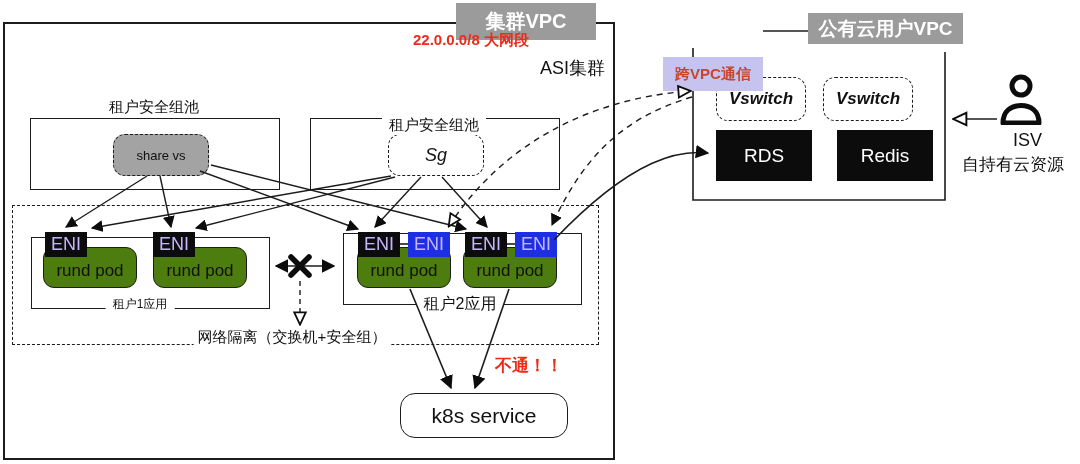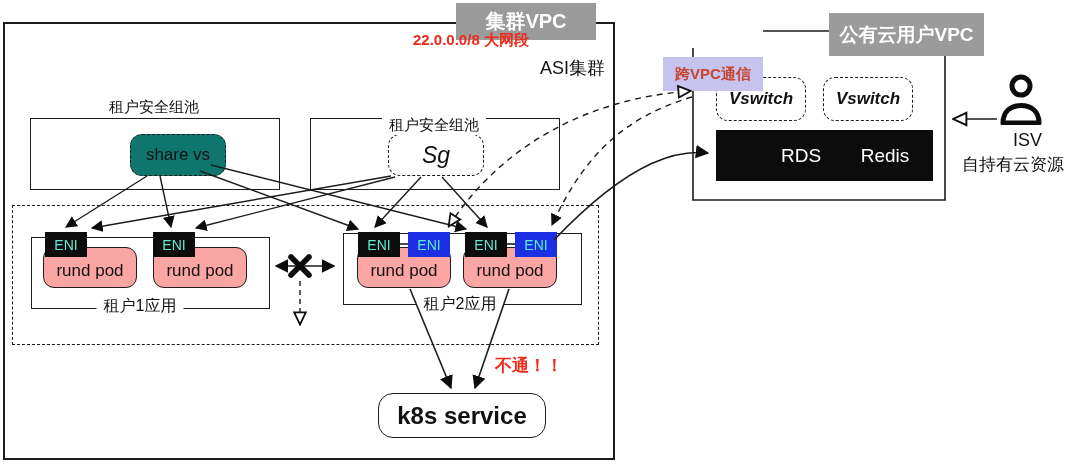--- a/index.html
+++ b/index.html
@@ -16,23 +16,23 @@
     font-family:"Liberation Sans","DejaVu Sans",sans-serif;color:var(--ink);
   }
   .abs{position:absolute;}
   .box{position:absolute;border:1.6px solid #1c1c1c;background:transparent;}
   .dashedbox{position:absolute;border:1.6px dashed #1c1c1c;}
   .round{border-radius:12px;}
   .nodelabel{display:flex;align-items:center;justify-content:center;text-align:center;}
   .ontop{position:absolute;transform:translateX(-50%);background:#fff;padding:0 7px;white-space:nowrap;z-index:4;}
   .graytag{position:absolute;background:var(--gray);color:#fff;font-weight:bold;display:flex;align-items:center;justify-content:center;z-index:5;}
   .blacknode{position:absolute;background:#0c0c0c;color:#fff;display:flex;align-items:center;justify-content:center;}
-  .eni{position:absolute;width:42px;height:25px;background:#0c0c0c;color:#5eead4;font-size:14px;display:flex;align-items:center;justify-content:center;z-index:6;}
+  .eni{position:absolute;width:42px;height:25px;background:#0c0c0c;color:#c4b5fd;font-size:18px;display:flex;align-items:center;justify-content:center;z-index:6;}
   .eni.blue{background:var(--eni-blue);}
-  .pod{position:absolute;width:94px;height:41px;border:1.6px solid #1c1c1c;border-radius:11px;background:#fca5a5;z-index:5;
+  .pod{position:absolute;width:94px;height:41px;border:1.6px solid #1c1c1c;border-radius:11px;background:#4d7c0f;z-index:5;
        display:flex;align-items:flex-end;justify-content:center;font-size:17px;padding-bottom:6px;box-sizing:border-box;}
   .redtext{color:var(--red);font-weight:bold;}
   #overlay{position:absolute;left:0;top:0;z-index:9;pointer-events:none;}
   #underlay{position:absolute;left:0;top:0;z-index:1;pointer-events:none;}
 </style>
 </head>
 <body>
 
 <div id="stage">
 
@@ -43,53 +43,54 @@
     </g>
   </svg>
 
   <div class="box" style="left:3px;top:22px;width:608px;height:434px;border-width:2px;"></div>
   <div class="graytag" style="left:456px;top:3px;width:140px;height:37px;font-size:20px;">集群VPC</div>
   <div class="abs redtext" style="left:384px;top:31px;font-size:15px;z-index:5;margin-left:29px;">22.0.0.0/8 大网段</div>
   <div class="abs" style="left:540px;top:56px;font-size:18px;z-index:5;">ASI集群</div>
 
   <div class="box" style="left:30px;top:118px;width:248px;height:70px;z-index:2;"></div>
   <div class="ontop" style="left:154px;top:98px;font-size:15px;">租户安全组池</div>
-  <div class="dashedbox round nodelabel" style="left:130px;top:134px;width:94px;height:40px;font-size:17px;background:#0f766e;z-index:3;">share vs</div>
+  <div class="dashedbox round nodelabel" style="left:113px;top:134px;width:94px;height:40px;font-size:13px;background:#a3a3a3;z-index:3;">share vs</div>
 
   <div class="box" style="left:310px;top:118px;width:248px;height:70px;z-index:2;"></div>
   <div class="ontop" style="left:434px;top:116px;font-size:15px;">租户安全组池</div>
-  <div class="dashedbox round nodelabel" style="left:388px;top:134px;width:94px;height:40px;font-size:23px;font-style:italic;background:#fff;z-index:3;text-align:center;">Sg</div>
+  <div class="dashedbox round nodelabel" style="left:388px;top:134px;width:94px;height:40px;font-size:18px;font-style:italic;background:#fff;z-index:3;text-align:center;">Sg</div>
 
   <div class="dashedbox" style="left:12px;top:205px;width:585px;height:138px;z-index:2;"></div>
+  <div class="ontop" style="left:292px;top:328px;font-size:15px;padding:0 4px;">网络隔离（交换机+安全组）</div>
 
   <div class="box" style="left:31px;top:237px;width:237px;height:70px;z-index:3;"></div>
-  <div class="ontop" style="left:140px;top:296px;font-size:16px;">租户1应用</div>
+  <div class="ontop" style="left:140px;top:296px;font-size:12px;">租户1应用</div>
   <div class="pod" style="left:43px;top:247px;">rund pod</div>
   <div class="pod" style="left:153px;top:247px;">rund pod</div>
   <div class="eni" style="left:45px;top:232px;">ENI</div>
   <div class="eni" style="left:153px;top:232px;">ENI</div>
 
   <div class="box" style="left:343px;top:233px;width:237px;height:70px;z-index:3;"></div>
   <div class="ontop" style="left:460px;top:294px;font-size:16px;">租户2应用</div>
   <div class="pod" style="left:357px;top:247px;">rund pod</div>
   <div class="pod" style="left:463px;top:247px;">rund pod</div>
   <div class="eni" style="left:358px;top:232px;">ENI</div>
   <div class="eni blue" style="left:408px;top:232px;">ENI</div>
   <div class="eni" style="left:465px;top:232px;">ENI</div>
   <div class="eni blue" style="left:515px;top:232px;">ENI</div>
 
-  <div class="box nodelabel" style="left:378px;top:393px;width:166px;height:43px;border-radius:15px;font-size:24px;z-index:3;font-weight:bold;">k8s service</div>
+  <div class="box nodelabel" style="left:400px;top:393px;width:166px;height:43px;border-radius:15px;font-size:21px;z-index:3;">k8s service</div>
   <div class="abs redtext" style="left:495px;top:354px;font-size:17px;z-index:5;">不通！！</div>
 
   <div class="abs nodelabel" style="left:663px;top:14px;width:100px;height:34px;background:var(--lav-bg);color:var(--lav-text);font-weight:bold;font-size:15px;z-index:5;margin-top:43px;">跨VPC通信</div>
-  <div class="graytag" style="left:829px;top:13px;width:155px;height:43px;font-size:19px;">公有云用户VPC</div>
+  <div class="graytag" style="left:808px;top:13px;width:155px;height:31px;font-size:19px;">公有云用户VPC</div>
 
   <div class="dashedbox round nodelabel" style="left:716px;top:77px;width:88px;height:42px;font-size:17px;font-style:italic;font-weight:600;z-index:3;">Vswitch</div>
   <div class="dashedbox round nodelabel" style="left:823px;top:77px;width:88px;height:42px;font-size:17px;font-style:italic;font-weight:600;z-index:3;">Vswitch</div>
-  <div class="blacknode" style="left:716px;top:130px;width:96px;height:51px;font-size:19px;z-index:3;padding-left:37px;">RDS</div>
+  <div class="blacknode" style="left:716px;top:130px;width:96px;height:51px;font-size:19px;z-index:3;">RDS</div>
   <div class="blacknode" style="left:823px;top:130px;width:96px;height:51px;font-size:19px;z-index:3;margin-left:14px;">Redis</div>
 
   <svg class="abs" style="left:998px;top:73px;z-index:3;" width="46" height="52" viewBox="0 0 46 52">
     <circle cx="23" cy="13" r="9" fill="none" stroke="#0c0c0c" stroke-width="5"></circle>
     <path d="M5,50 C5,38 13,32.5 23,32.5 C33,32.5 41,38 41,50 Z" fill="none" stroke="#0c0c0c" stroke-width="5" stroke-linejoin="round"></path>
   </svg>
   <div class="abs" style="left:1002px;top:130px;width:40px;text-align:right;font-size:18px;z-index:3;">ISV</div>
   <div class="abs" style="left:953px;top:153px;width:120px;text-align:center;font-size:17px;z-index:3;">自持有云资源</div>
 
   <svg id="overlay" width="1080" height="464">

